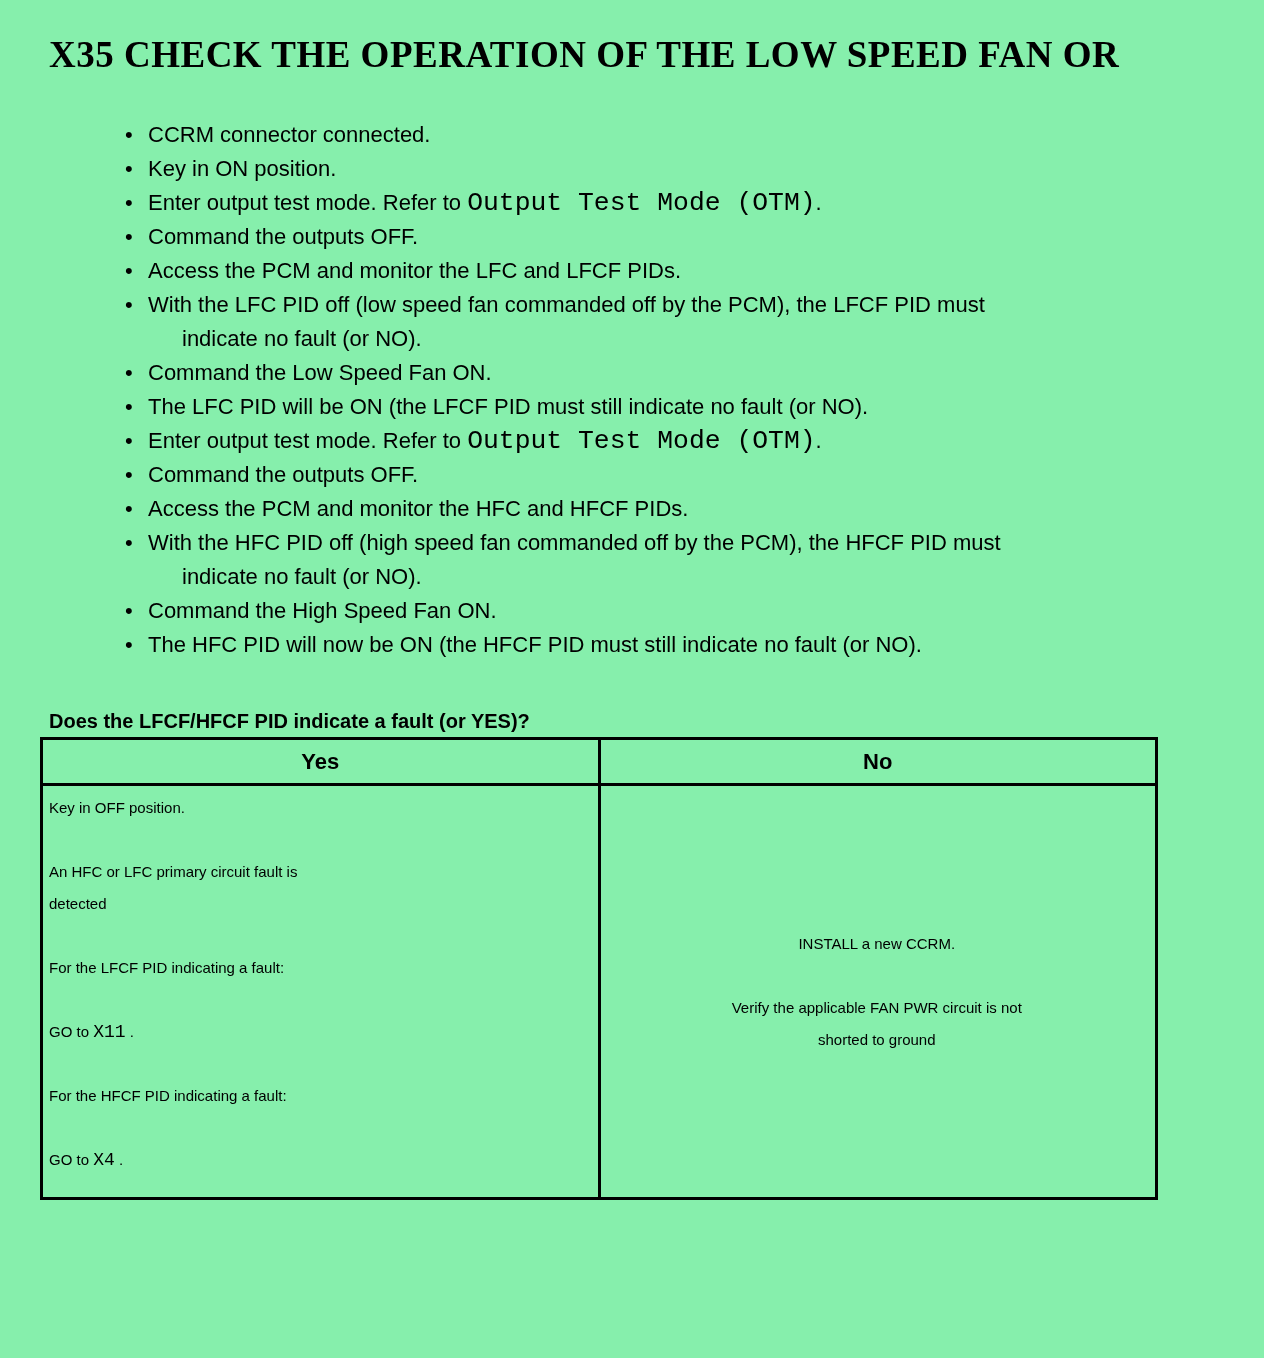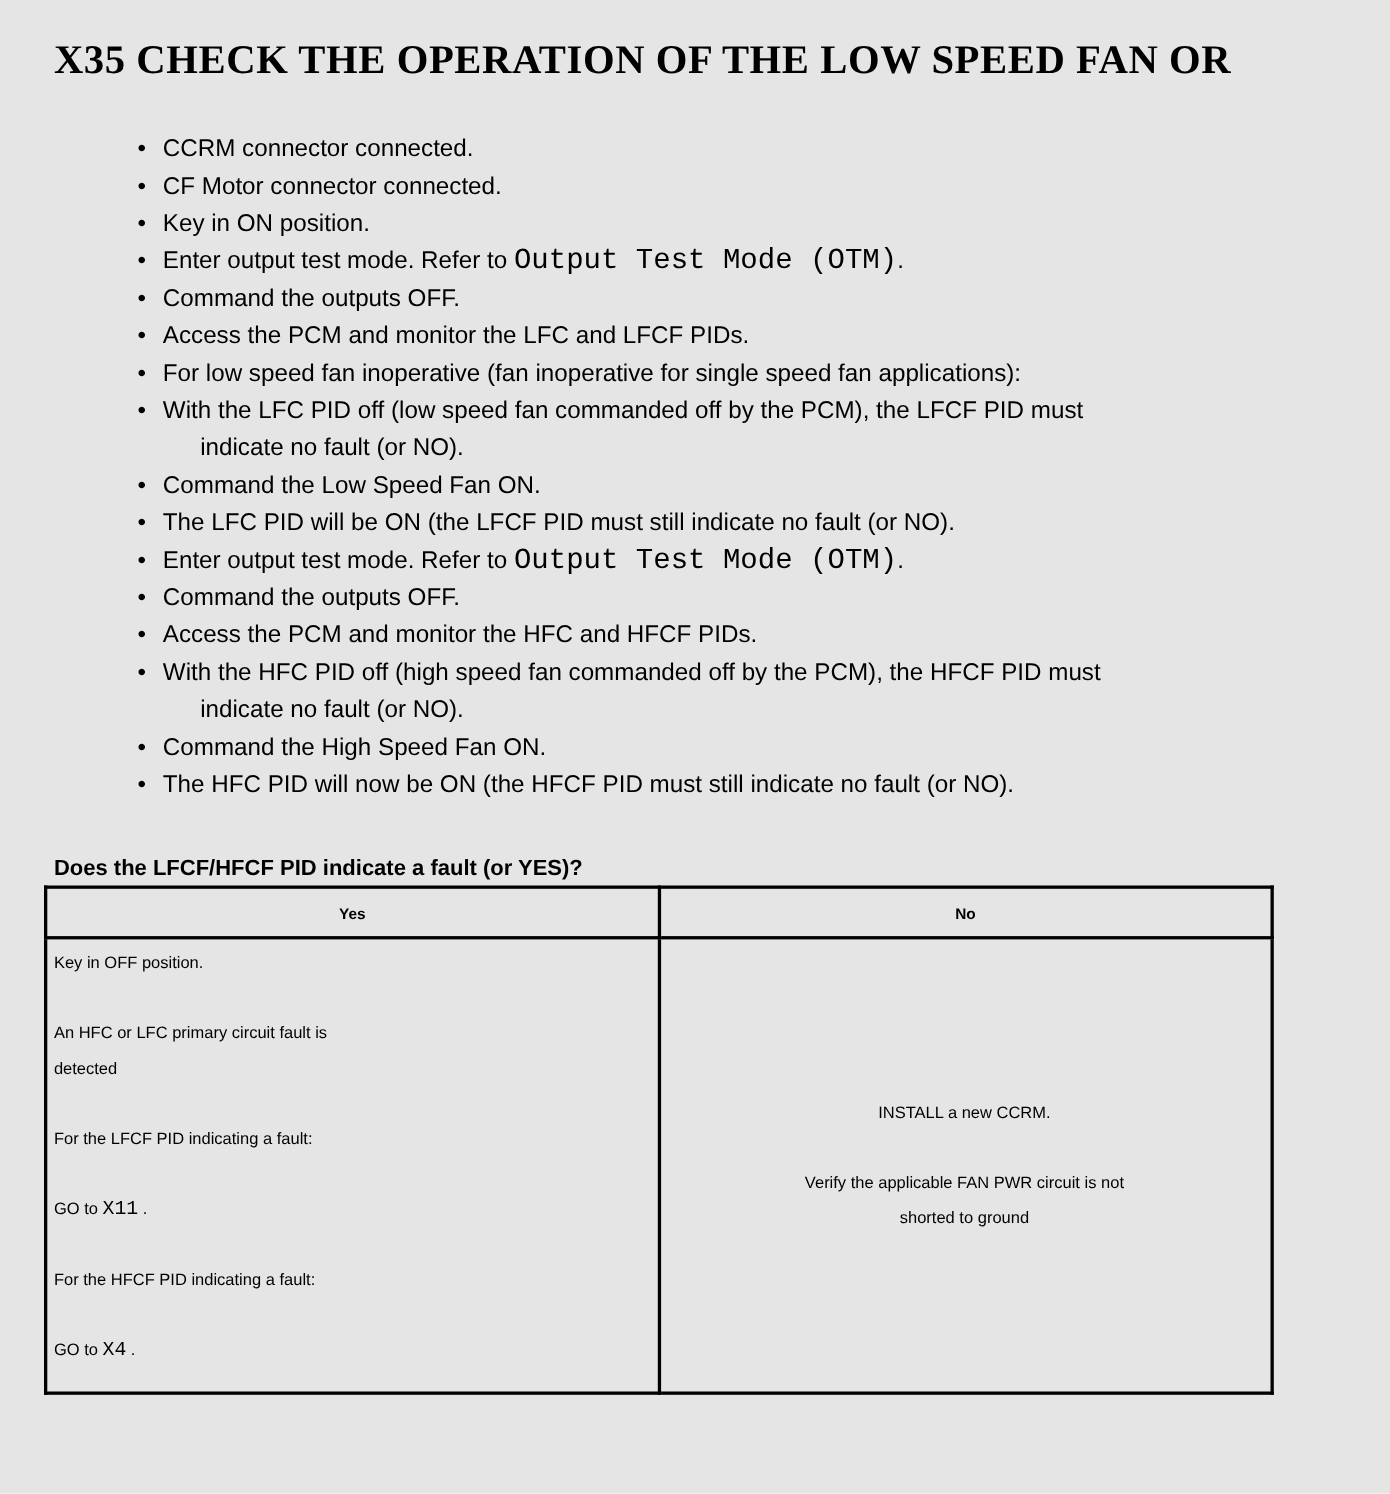--- a/index.html
+++ b/index.html
@@ -1,20 +1,20 @@
 <!DOCTYPE html>
 <html><head>
 <meta charset="utf-8">
 <style>
   html, body { margin: 0; padding: 0; background: #ffffff; }
   .page {
     position: relative;
     width: 1264px;
     min-height: 1358px;
-    background: #e5e5e5;
+    background: #86efac;
     color: #000000;
     font-family: "Liberation Sans", "DejaVu Sans", sans-serif;
     overflow: hidden;
   }
   .title {
     margin: 32px 40px 0 49px;
     font-family: "Liberation Serif", "DejaVu Serif", serif;
     font-weight: bold;
     font-size: 37px;
     line-height: 46px;
@@ -56,21 +56,21 @@
     border-collapse: collapse;
     margin-left: 40px;
     width: 1118px;
     table-layout: fixed;
   }
   table.decision th, table.decision td {
     border: 3px solid #000000;
   }
   table.decision th {
     height: 41px;
-    font-size: 14px;
+    font-size: 22px;
     font-weight: bold;
     text-align: center;
     vertical-align: middle;
     width: 50%;
   }
   table.decision td {
     vertical-align: top;
     padding: 6px 8px 6px 6px;
     height: 399px;
   }
@@ -92,26 +92,24 @@
 <body>
 
 <div class="page">
 
   <h1 class="title">
     <div class="title-line">X35 CHECK THE OPERATION OF THE LOW SPEED FAN OR</div>
   </h1>
 
   <ul class="bullets">
       <li><span class="bullet-dot">•</span><span>CCRM connector connected.</span></li>
-      <li><span class="bullet-dot">•</span><span>CF Motor connector connected.</span></li>
       <li><span class="bullet-dot">•</span><span>Key in ON position.</span></li>
       <li><span class="bullet-dot">•</span><span>Enter output test mode. Refer to </span><span class="serif-ref">Output Test Mode (OTM)</span><span>.</span></li>
       <li><span class="bullet-dot">•</span><span>Command the outputs OFF.</span></li>
       <li><span class="bullet-dot">•</span><span>Access the PCM and monitor the LFC and LFCF PIDs.</span></li>
-      <li><span class="bullet-dot">•</span><span>For low speed fan inoperative (fan inoperative for single speed fan applications):</span></li>
       <li><span class="bullet-dot">•</span><span>With the LFC PID off (low speed fan commanded off by the PCM), the LFCF PID must</span><br><span>indicate no fault (or NO).</span></li>
       <li><span class="bullet-dot">•</span><span>Command the Low Speed Fan ON.</span></li>
       <li><span class="bullet-dot">•</span><span>The LFC PID will be ON (the LFCF PID must still indicate no fault (or NO).</span></li>
       <li><span class="bullet-dot">•</span><span>Enter output test mode. Refer to </span><span class="serif-ref">Output Test Mode (OTM)</span><span>.</span></li>
       <li><span class="bullet-dot">•</span><span>Command the outputs OFF.</span></li>
       <li><span class="bullet-dot">•</span><span>Access the PCM and monitor the HFC and HFCF PIDs.</span></li>
       <li><span class="bullet-dot">•</span><span>With the HFC PID off (high speed fan commanded off by the PCM), the HFCF PID must</span><br><span>indicate no fault (or NO).</span></li>
       <li><span class="bullet-dot">•</span><span>Command the High Speed Fan ON.</span></li>
       <li><span class="bullet-dot">•</span><span>The HFC PID will now be ON (the HFCF PID must still indicate no fault (or NO).</span></li>
     </ul>

